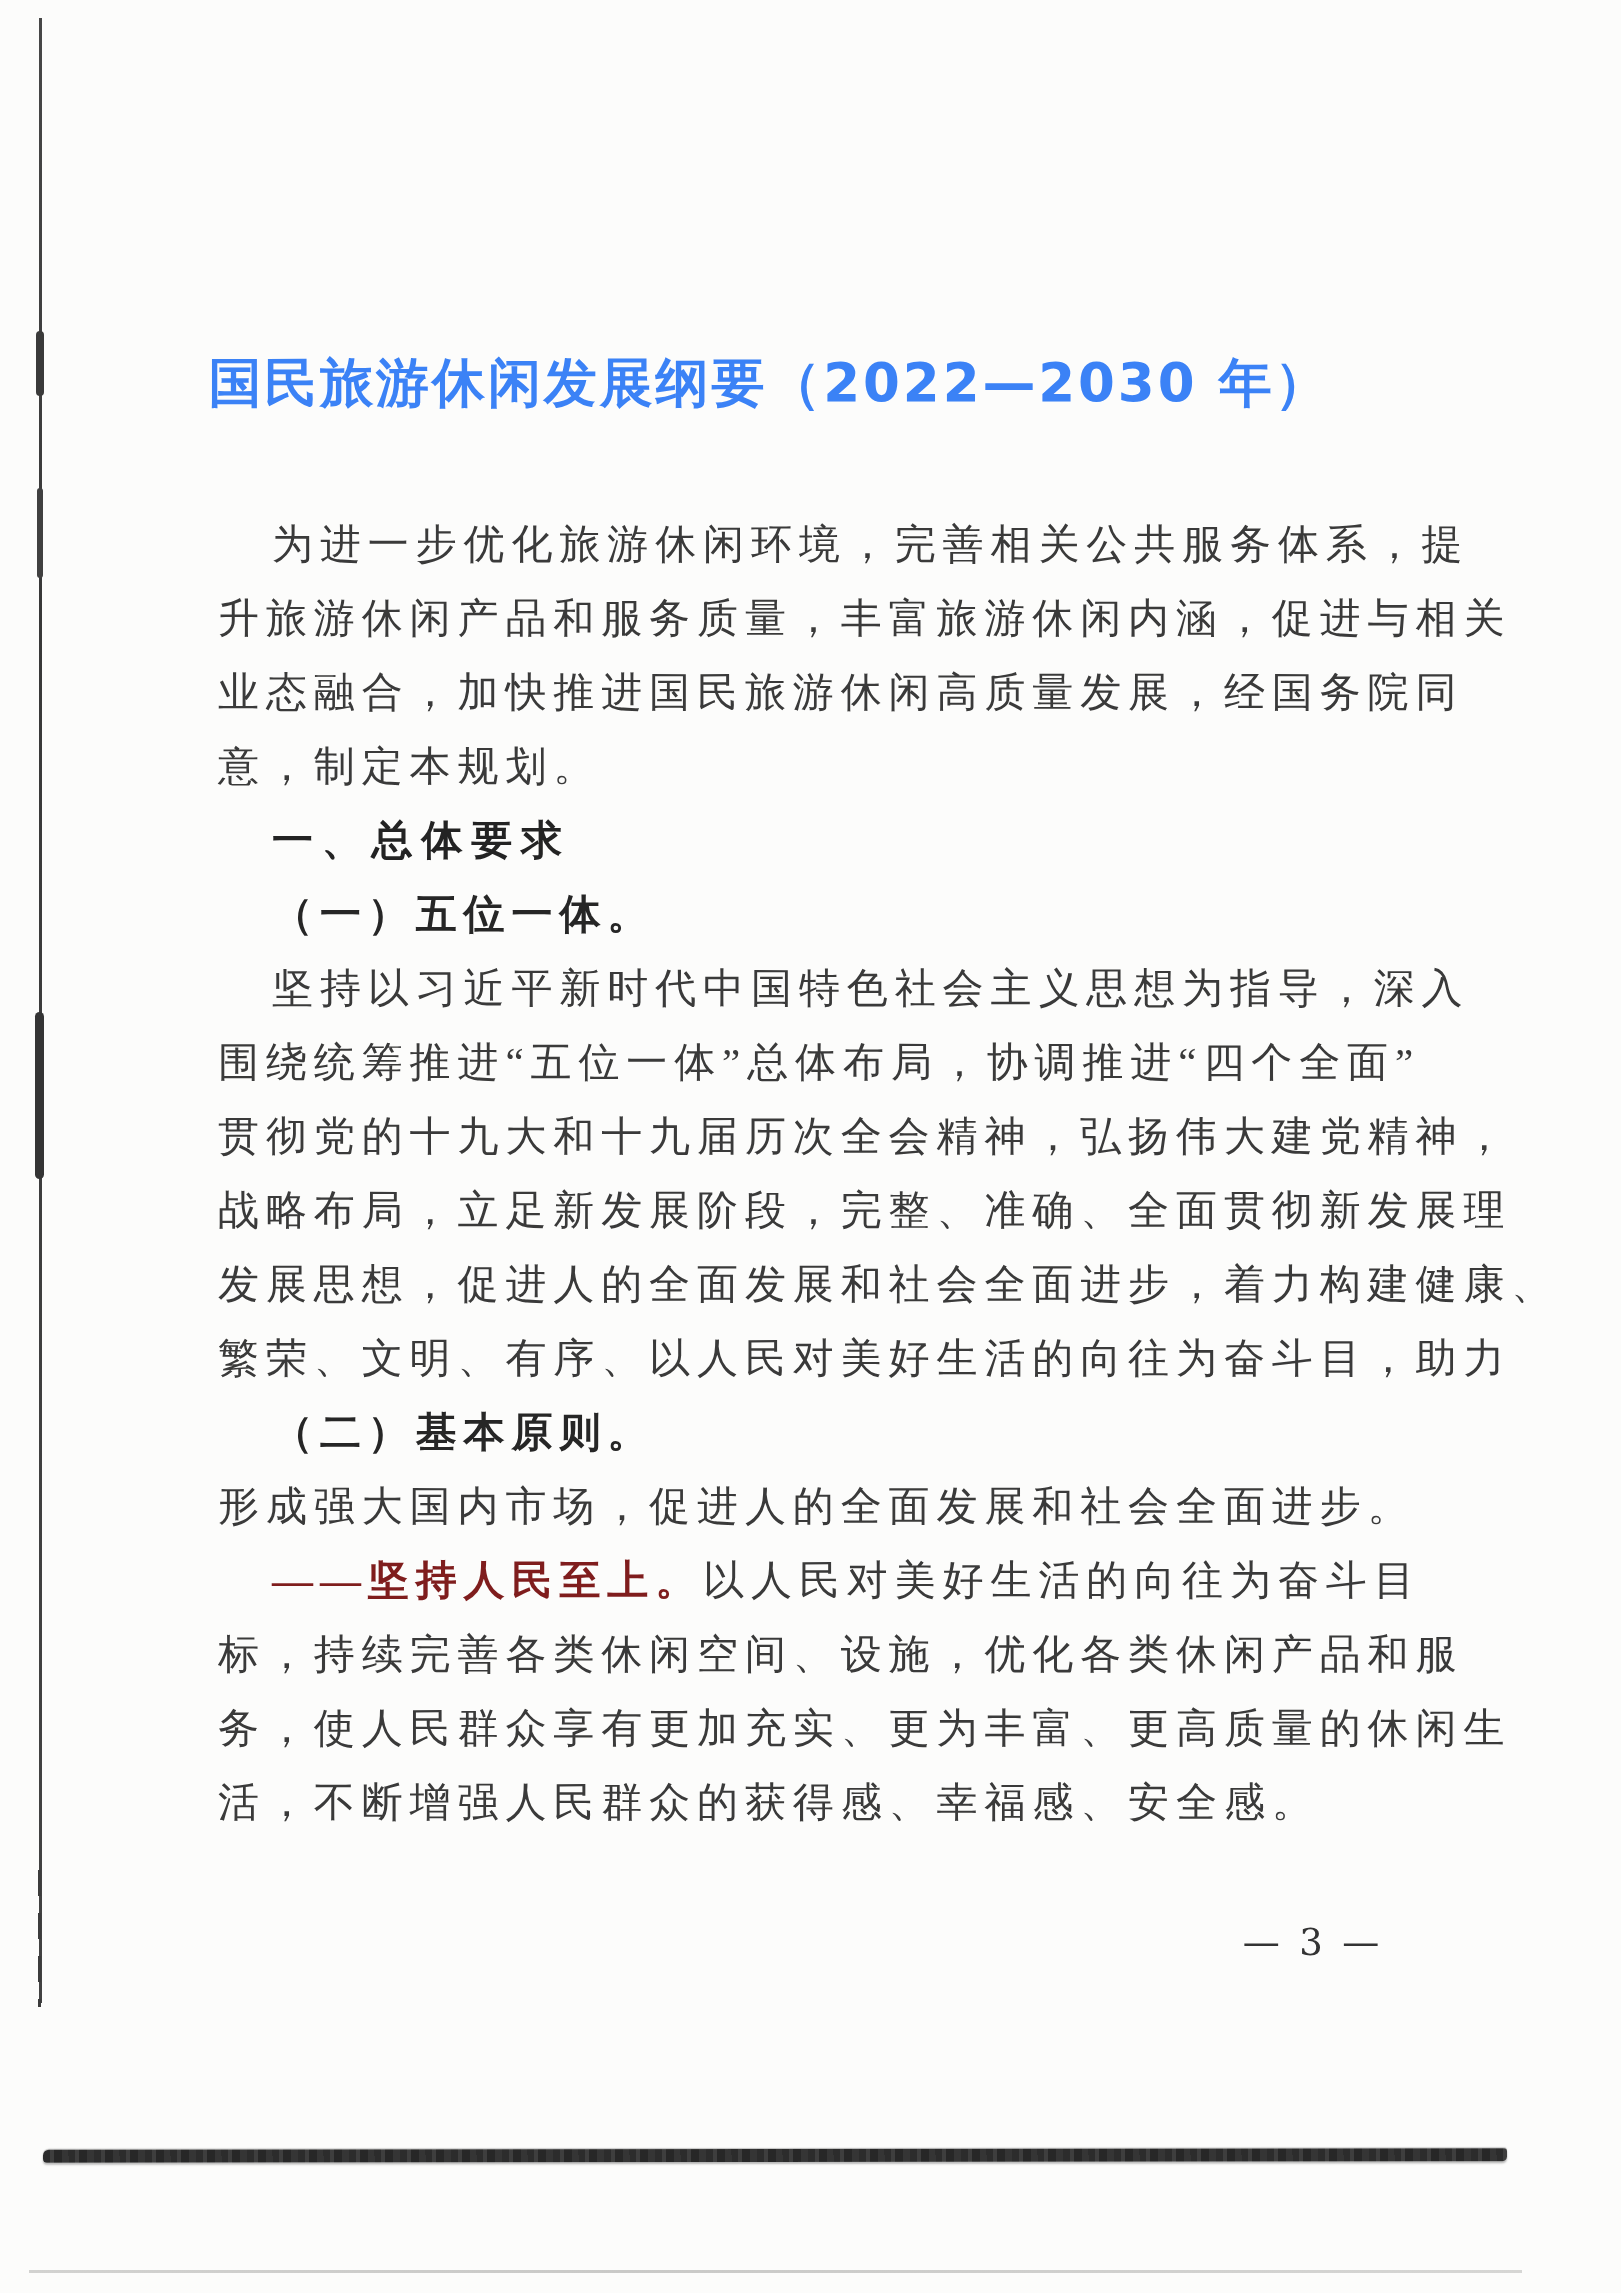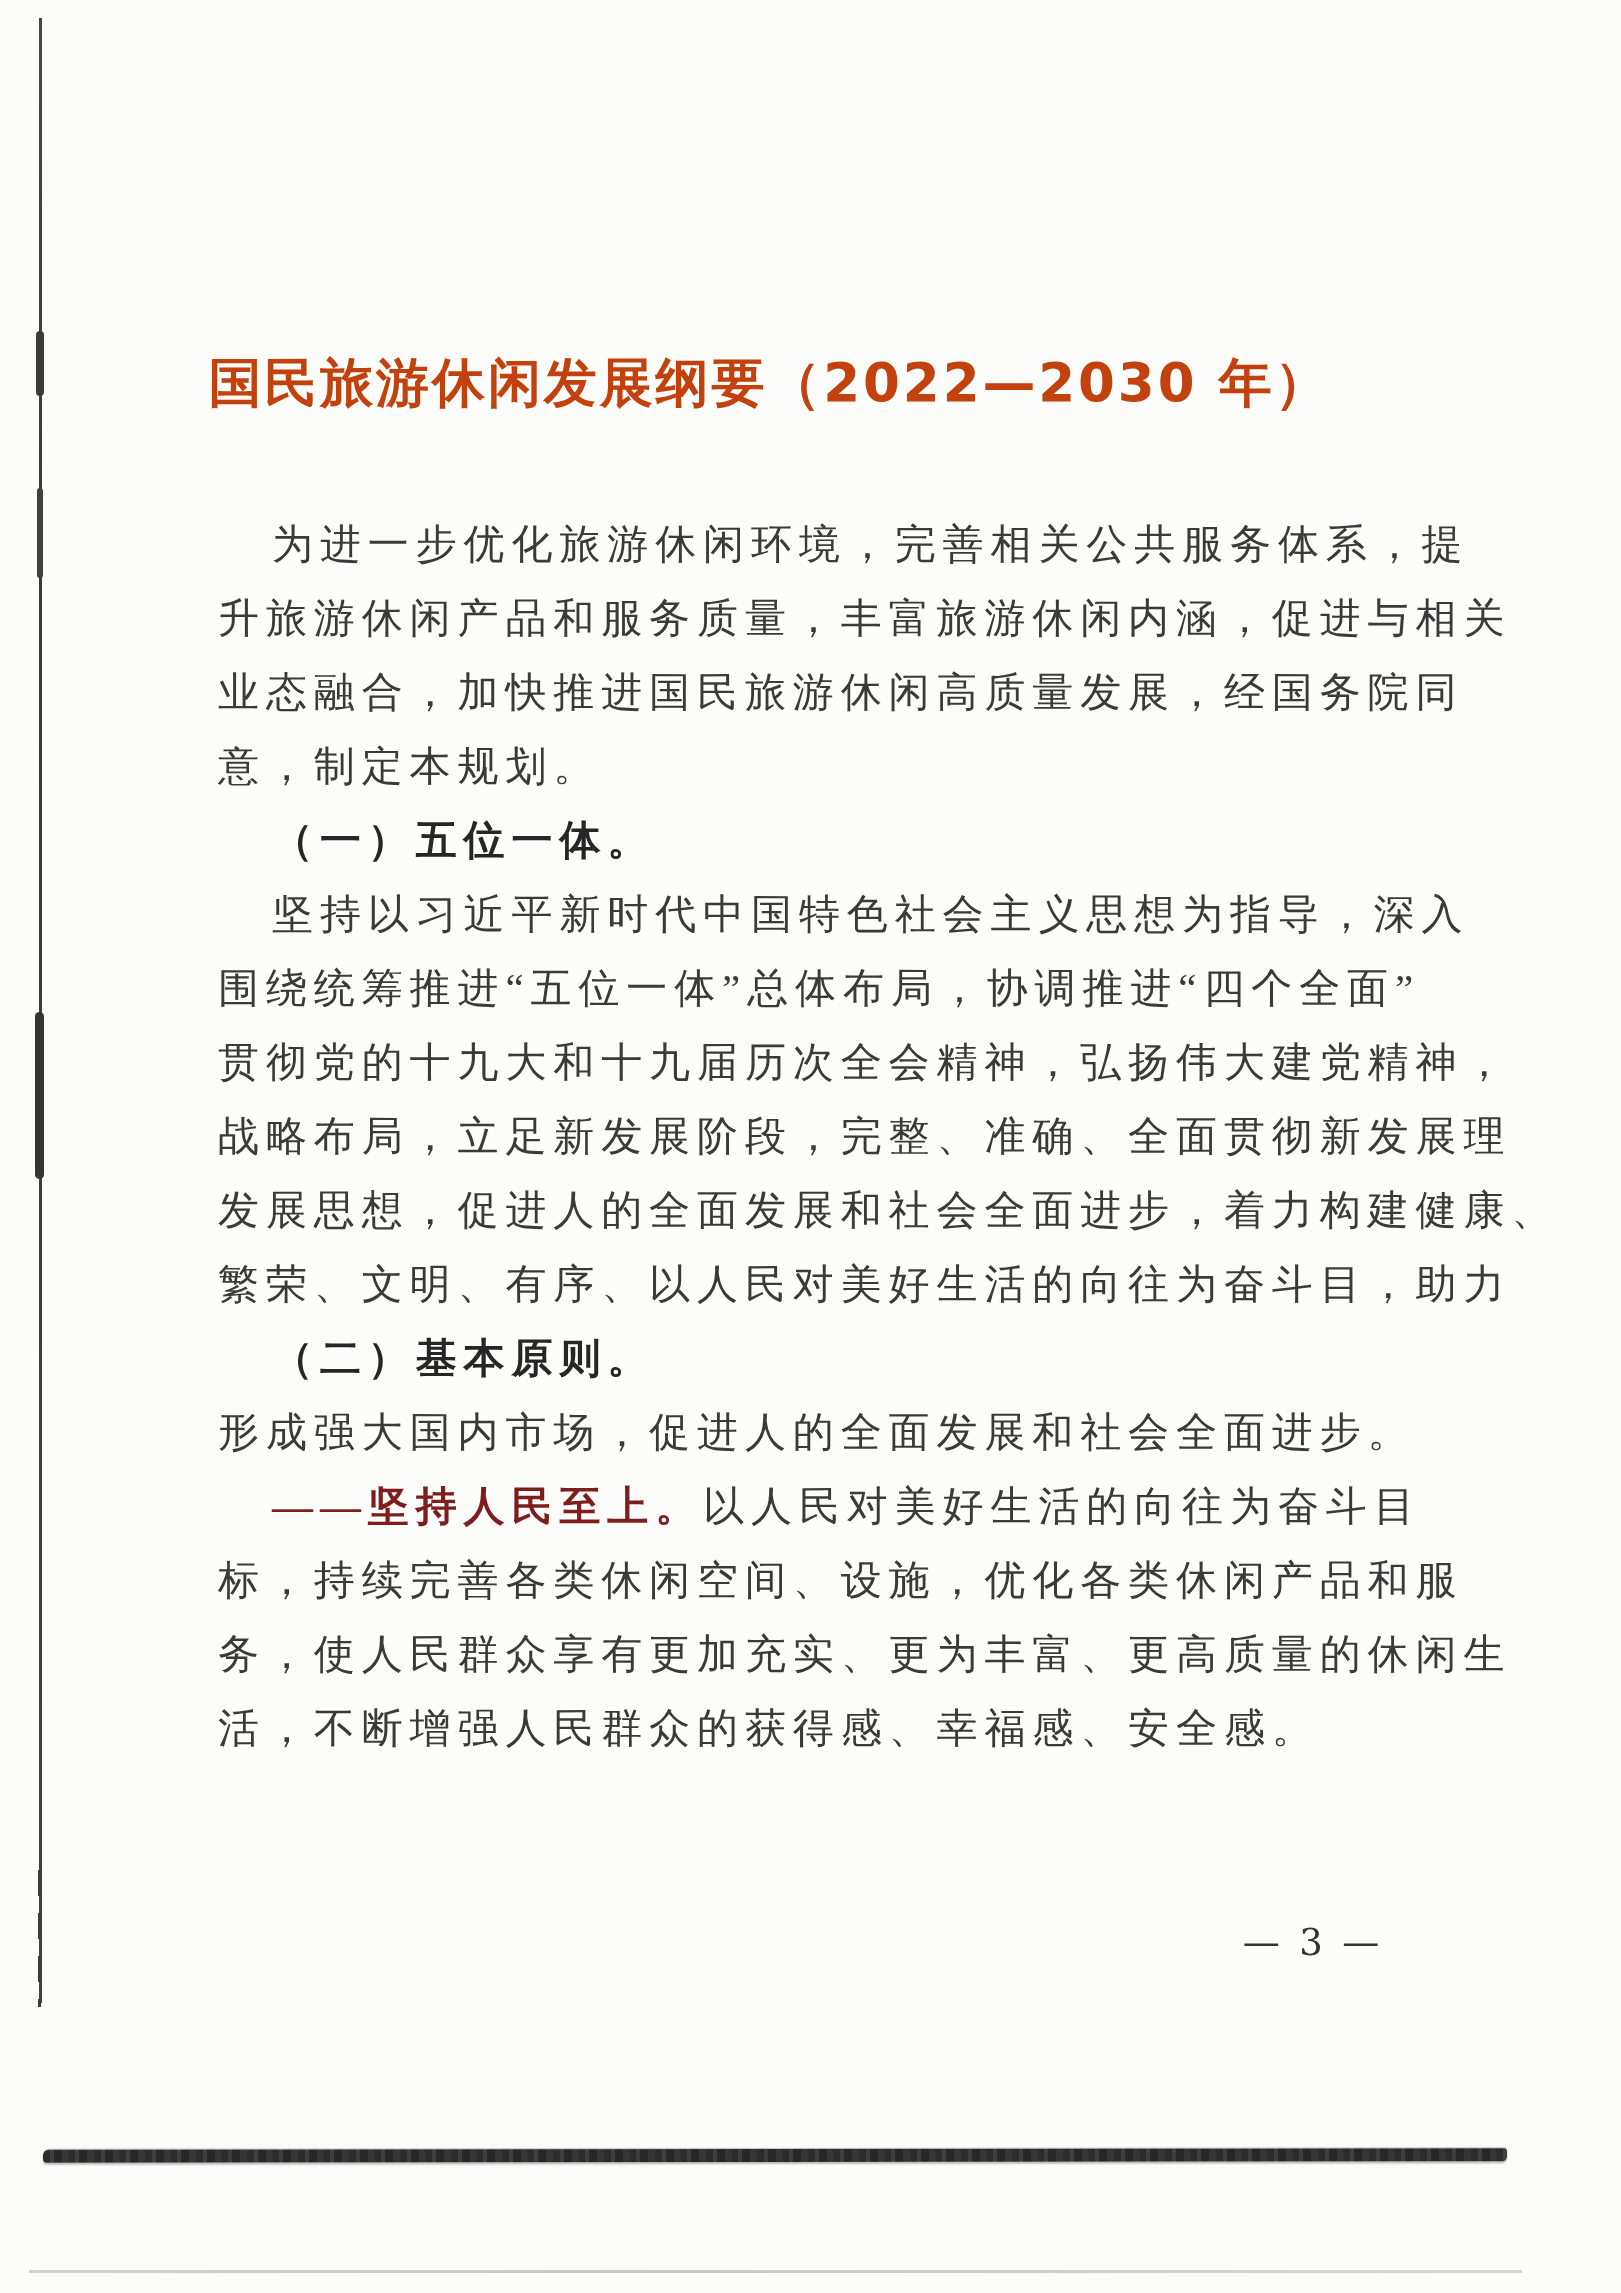--- a/index.html
+++ b/index.html
@@ -25,21 +25,21 @@
   .scan-edge-dashes {
     position:absolute; left:38px; top:1870px; width:2.9px; height:137px;
     background:repeating-linear-gradient(180deg,#3c3c3c 0 25.5px, rgba(0,0,0,0) 25.5px 43px);
   }
 
   
   .doc-title {
     position:absolute; left:157px; top:341px; width:1225px; height:84px;
     margin:0; text-align:center;
     font-size:53px; line-height:84px; font-weight:bold;
-    letter-spacing:2.9px; color:#c2410c;
+    letter-spacing:2.9px; color:#3b82f6;
   }
 
   
   .doc-body {
     position:absolute; left:218px; top:507px; width:1253px;
   }
   .line {
     height:74px; line-height:74px;
     font-size:41px; letter-spacing:6.9px;
     white-space:nowrap;
@@ -83,20 +83,21 @@
   <div class="scan-edge-blob blob-c"></div>
   <div class="scan-edge-dashes"></div>
 
   <h1 class="doc-title">国民旅游休闲发展纲要（2022—2030 年）</h1>
 
   <div class="doc-body">
     <div class="line indent">为进一步优化旅游休闲环境，完善相关公共服务体系，提</div>
     <div class="line">升旅游休闲产品和服务质量，丰富旅游休闲内涵，促进与相关</div>
     <div class="line">业态融合，加快推进国民旅游休闲高质量发展，经国务院同</div>
     <div class="line">意，制定本规划。</div>
+    <div class="line h1 indent">一、总体要求</div>
     <div class="line h2 indent">（一）五位一体。</div>
     <div class="line indent">坚持以习近平新时代中国特色社会主义思想为指导，深入</div>
     <div class="line">围绕统筹推进“五位一体”总体布局，协调推进“四个全面”</div>
     <div class="line">贯彻党的十九大和十九届历次全会精神，弘扬伟大建党精神，</div>
     <div class="line">战略布局，立足新发展阶段，完整、准确、全面贯彻新发展理</div>
     <div class="line">发展思想，促进人的全面发展和社会全面进步，着力构建健康、</div>
     <div class="line">繁荣、文明、有序、以人民对美好生活的向往为奋斗目，助力</div>
     <div class="line h2 indent">（二）基本原则。</div>
     <div class="line">形成强大国内市场，促进人的全面发展和社会全面进步。</div>
     <div class="line indent"><span class="bold">——坚持人民至上。</span><span>以人民对美好生活的向往为奋斗目</span></div>

